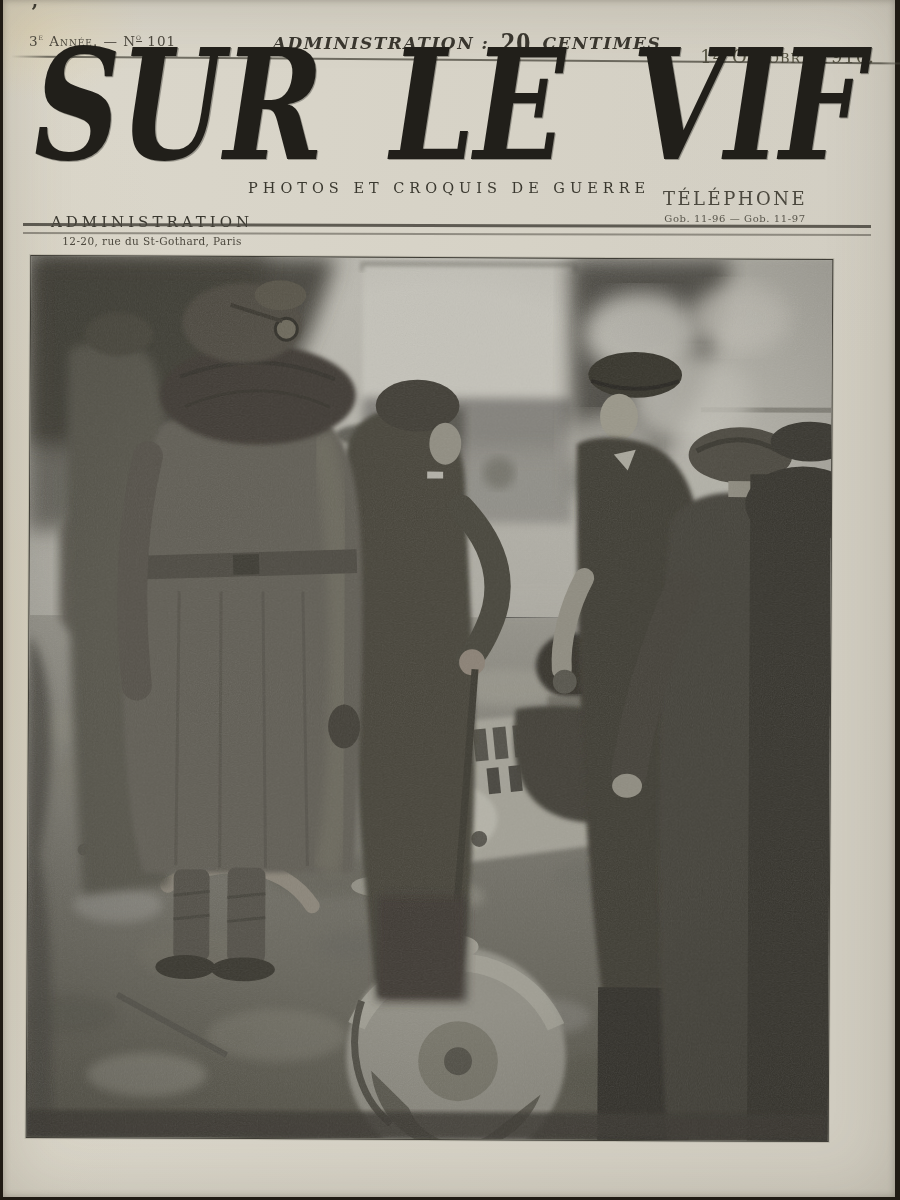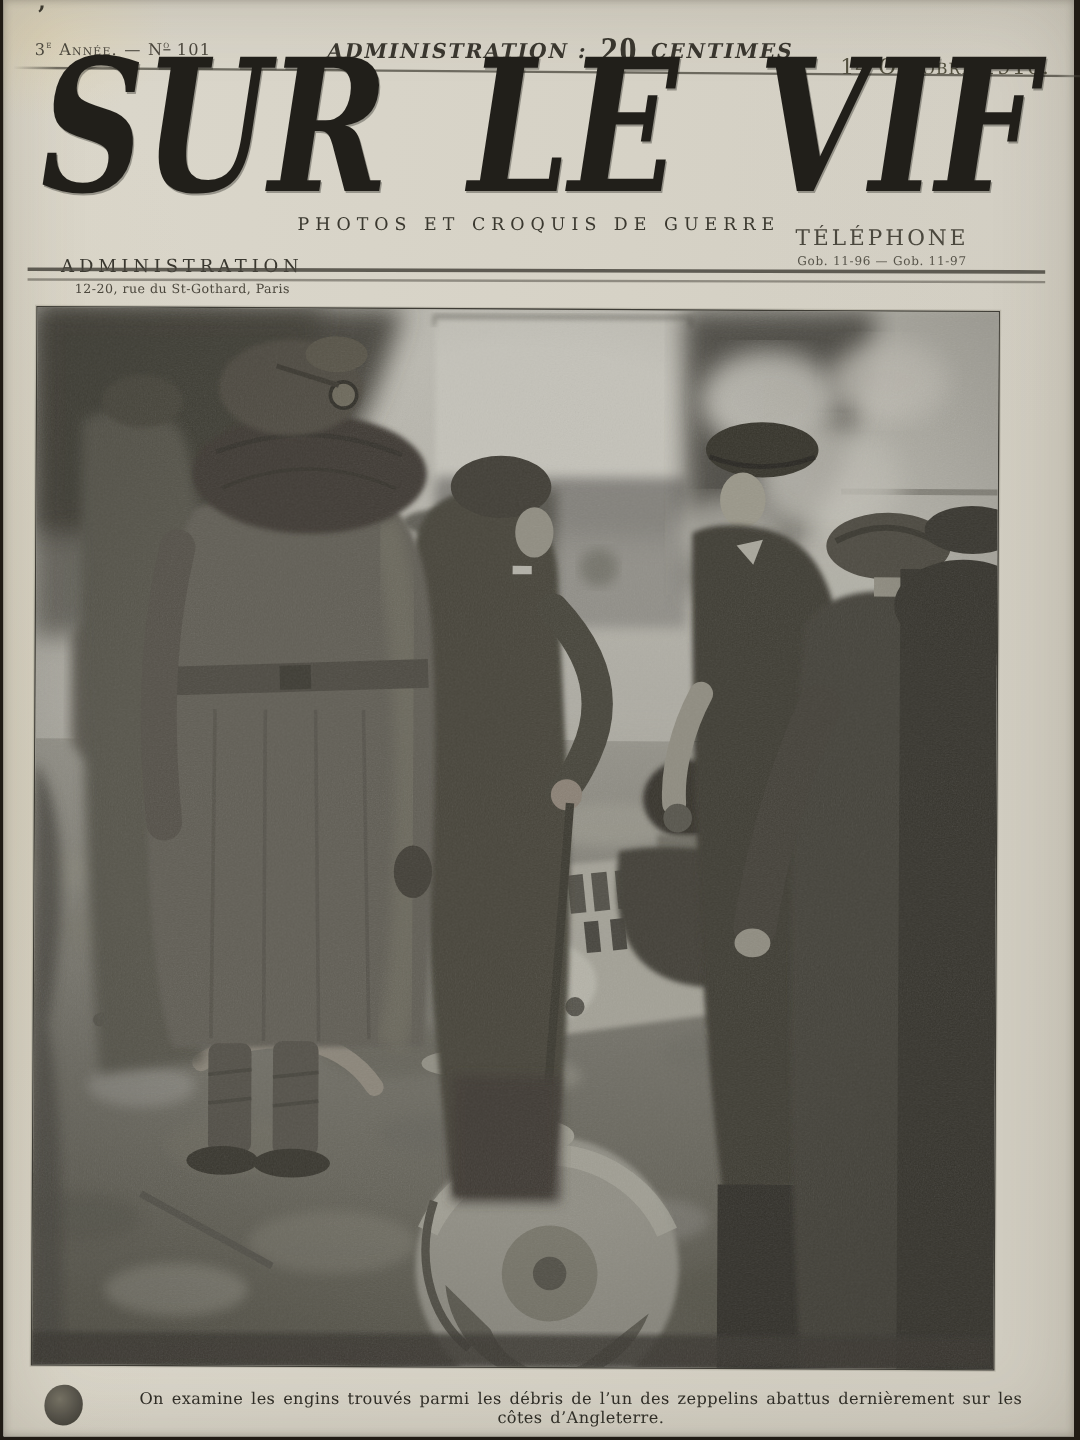--- a/index.html
+++ b/index.html
@@ -307,18 +307,14 @@
       <rect x="722" y="215" width="81" height="668" fill="#35332c"></rect>
 
       <path d="M0,380 C30,420 25,520 12,600 C30,700 20,800 28,883 L0,883 Z" fill="#4c4a42" opacity=".85" filter="url(#b5)"></path>
       <rect x="0" y="856" width="803" height="27" fill="#3b3932" opacity=".85" filter="url(#b2)"></rect>
 
       <rect x="0" y="0" width="803" height="883" fill="url(#vig)"></rect>
       <rect x="0" y="0" width="803" height="883" filter="url(#grain)"></rect>
     </svg>
   </div>
 
-  <div class="caption-row">
-    <div class="stamp"></div>
-    <div class="caption">On examine les engins trouvés parmi les débris de l’un des zeppelins abattus dernièrement sur les côtes d’Angleterre.</div>
-  </div>
 
 </div>
 
 </body></html>

